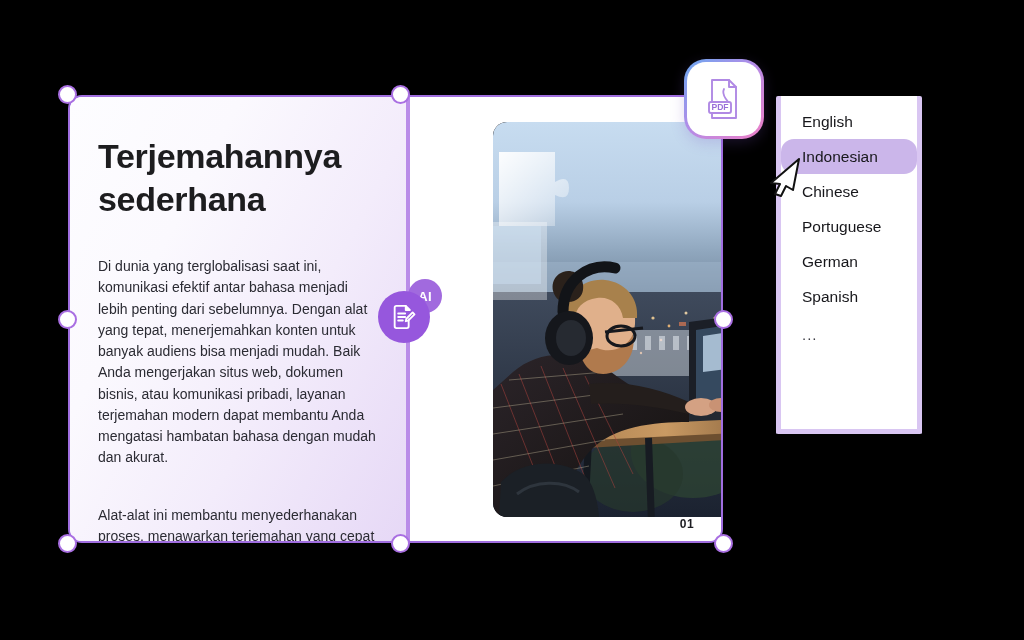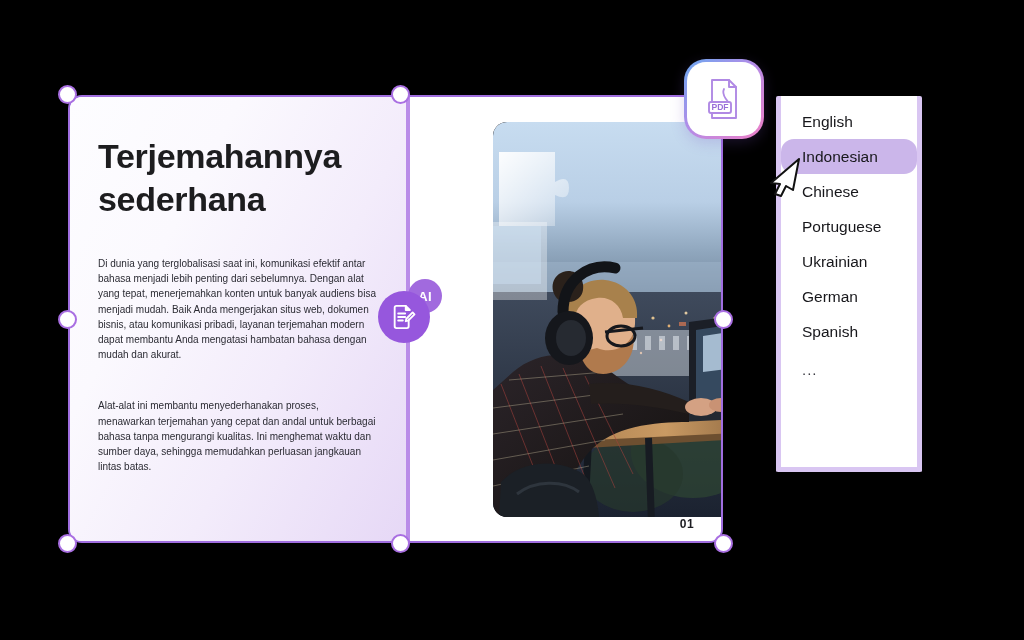--- a/index.html
+++ b/index.html
@@ -76,21 +76,21 @@
   .slide-title {
     font-size: 34px;
     font-weight: 700;
     line-height: 1.25;
     color: #1d1d1f;
     letter-spacing: -0.3px;
     margin-bottom: 22px;
   }
 
   .slide-para {
-    font-size: 10px;
+    font-size: 14px;
     line-height: 1.52;
     color: #2b2b33;
     margin-bottom: 17px;
     max-width: 297px;
     margin-top: 36px;
   }
 
   
   .photo-frame {
     position: absolute;
@@ -189,21 +189,21 @@
     color: #ffffff;
     letter-spacing: 0.3px;
   }
 
   
   .lang-dropdown {
     position: absolute;
     left: 776px;
     top: 96px;
     width: 146px;
-    height: 376px;
+    height: 338px;
     background: #ffffff;
     border: 5px solid #d9c6f2;
     border-top: none;
     border-radius: 2px;
     z-index: 40;
     box-shadow: 0 3px 10px rgba(0,0,0,0.10);
   }
   .lang-list { padding: 8px 0 0 0; }
   .lang-item {
     height: 35px;
@@ -429,21 +429,20 @@
       </svg>
     </div>
   </div>
 
   <div class="lang-dropdown">
     <div class="lang-list">
       <div class="lang-item">English</div>
       <div class="lang-item selected">Indonesian</div>
       <div class="lang-item">Chinese</div>
       <div class="lang-item">Portuguese</div>
-      <div class="lang-item">Ukrainian</div>
       <div class="lang-item">German</div>
       <div class="lang-item">Spanish</div>
       <div class="lang-item more">...</div>
     </div>
   </div>
 
   <div class="cursor">
     <svg width="34" height="40" viewBox="0 0 34 40">
       <path d="M31 2 L3 26 L12 27 L7 37 L13 39 L18 29 L25 33 Z" fill="#ffffff" stroke="#111111" stroke-width="2" stroke-linejoin="round"></path>
     </svg>

